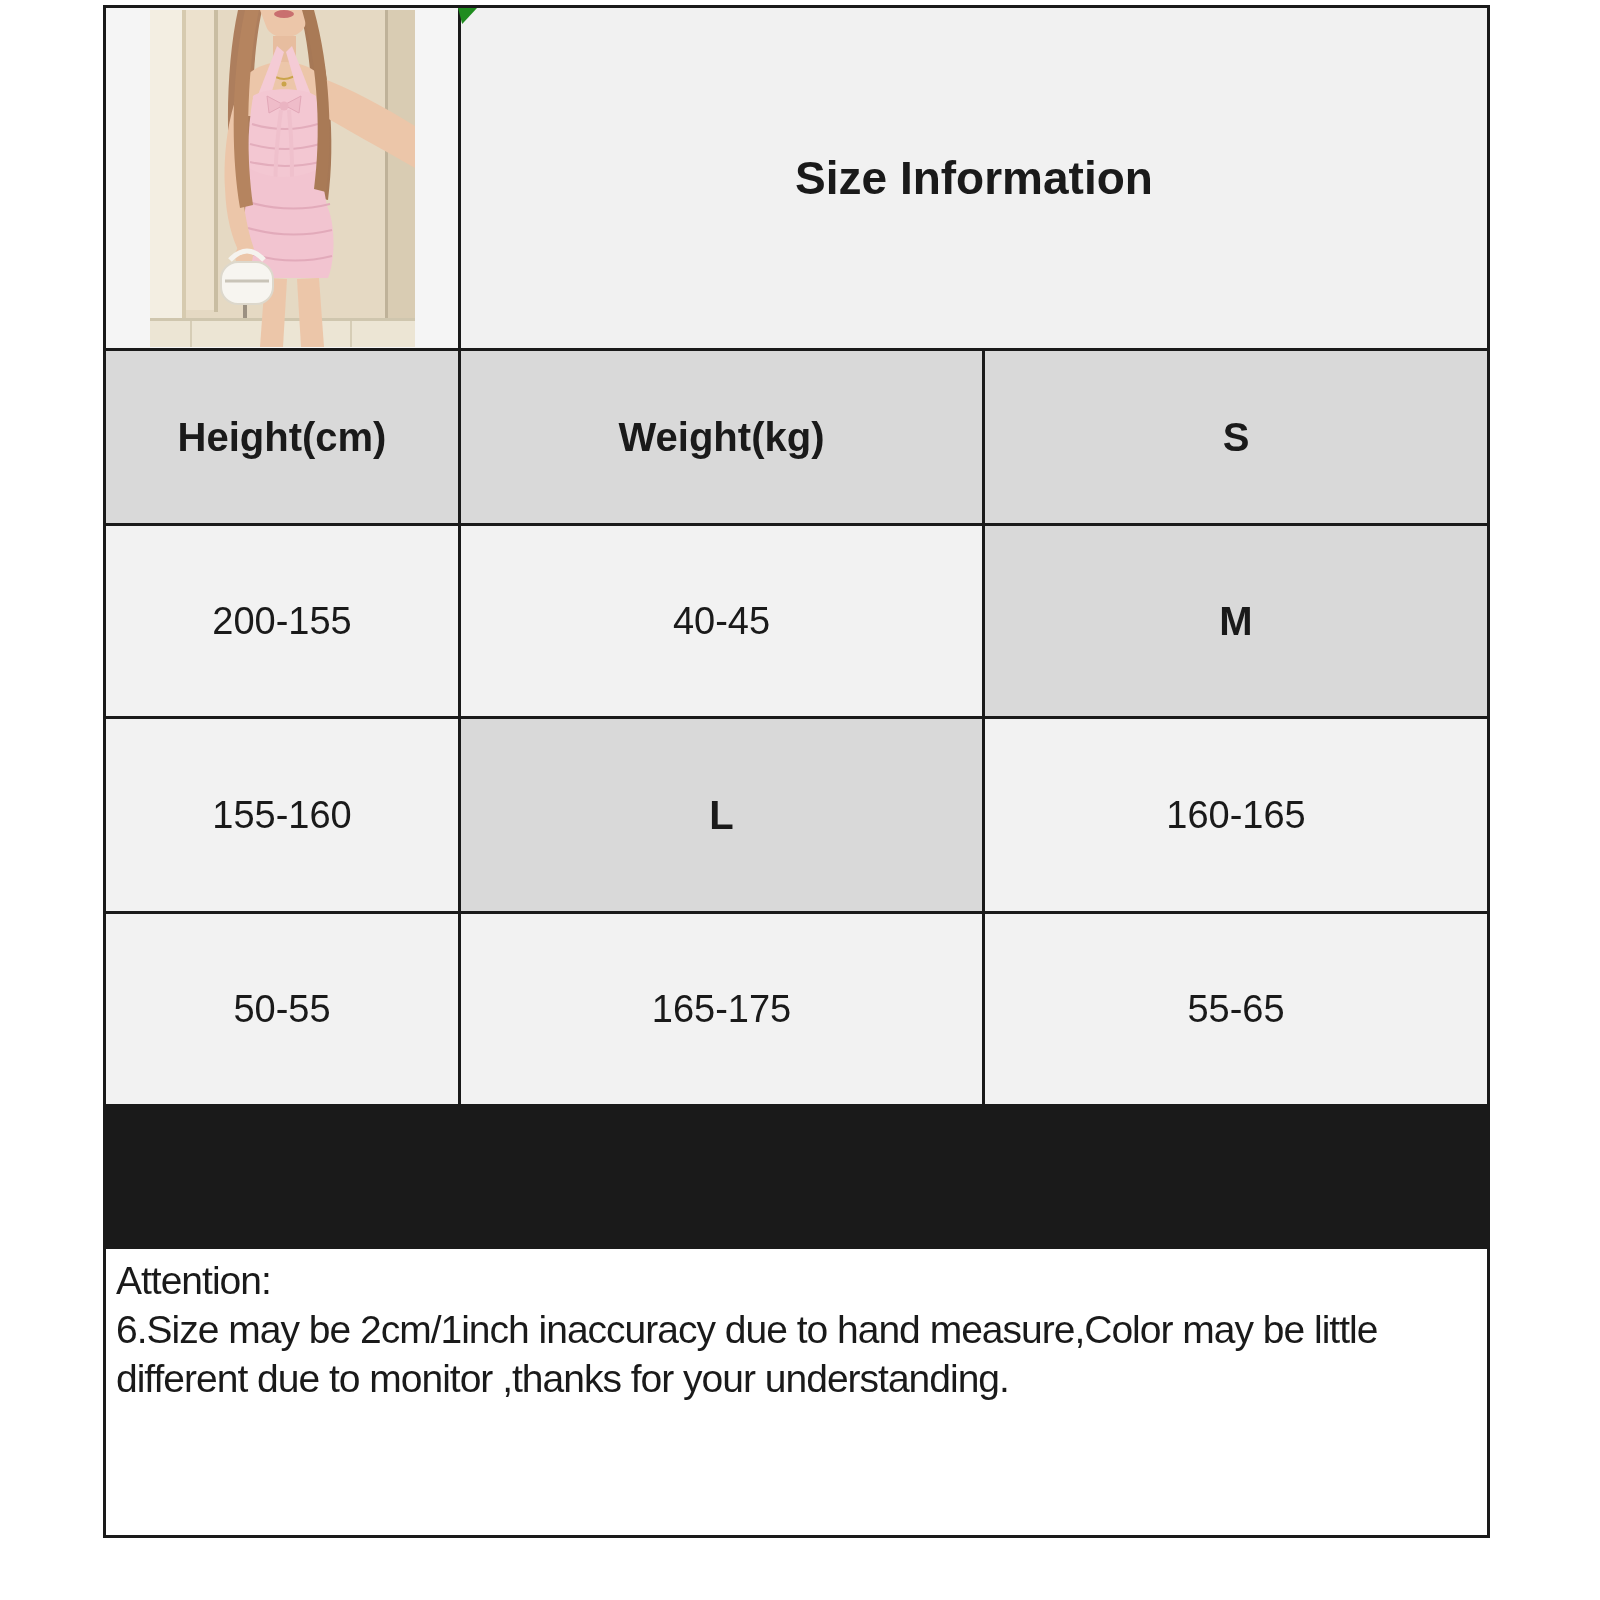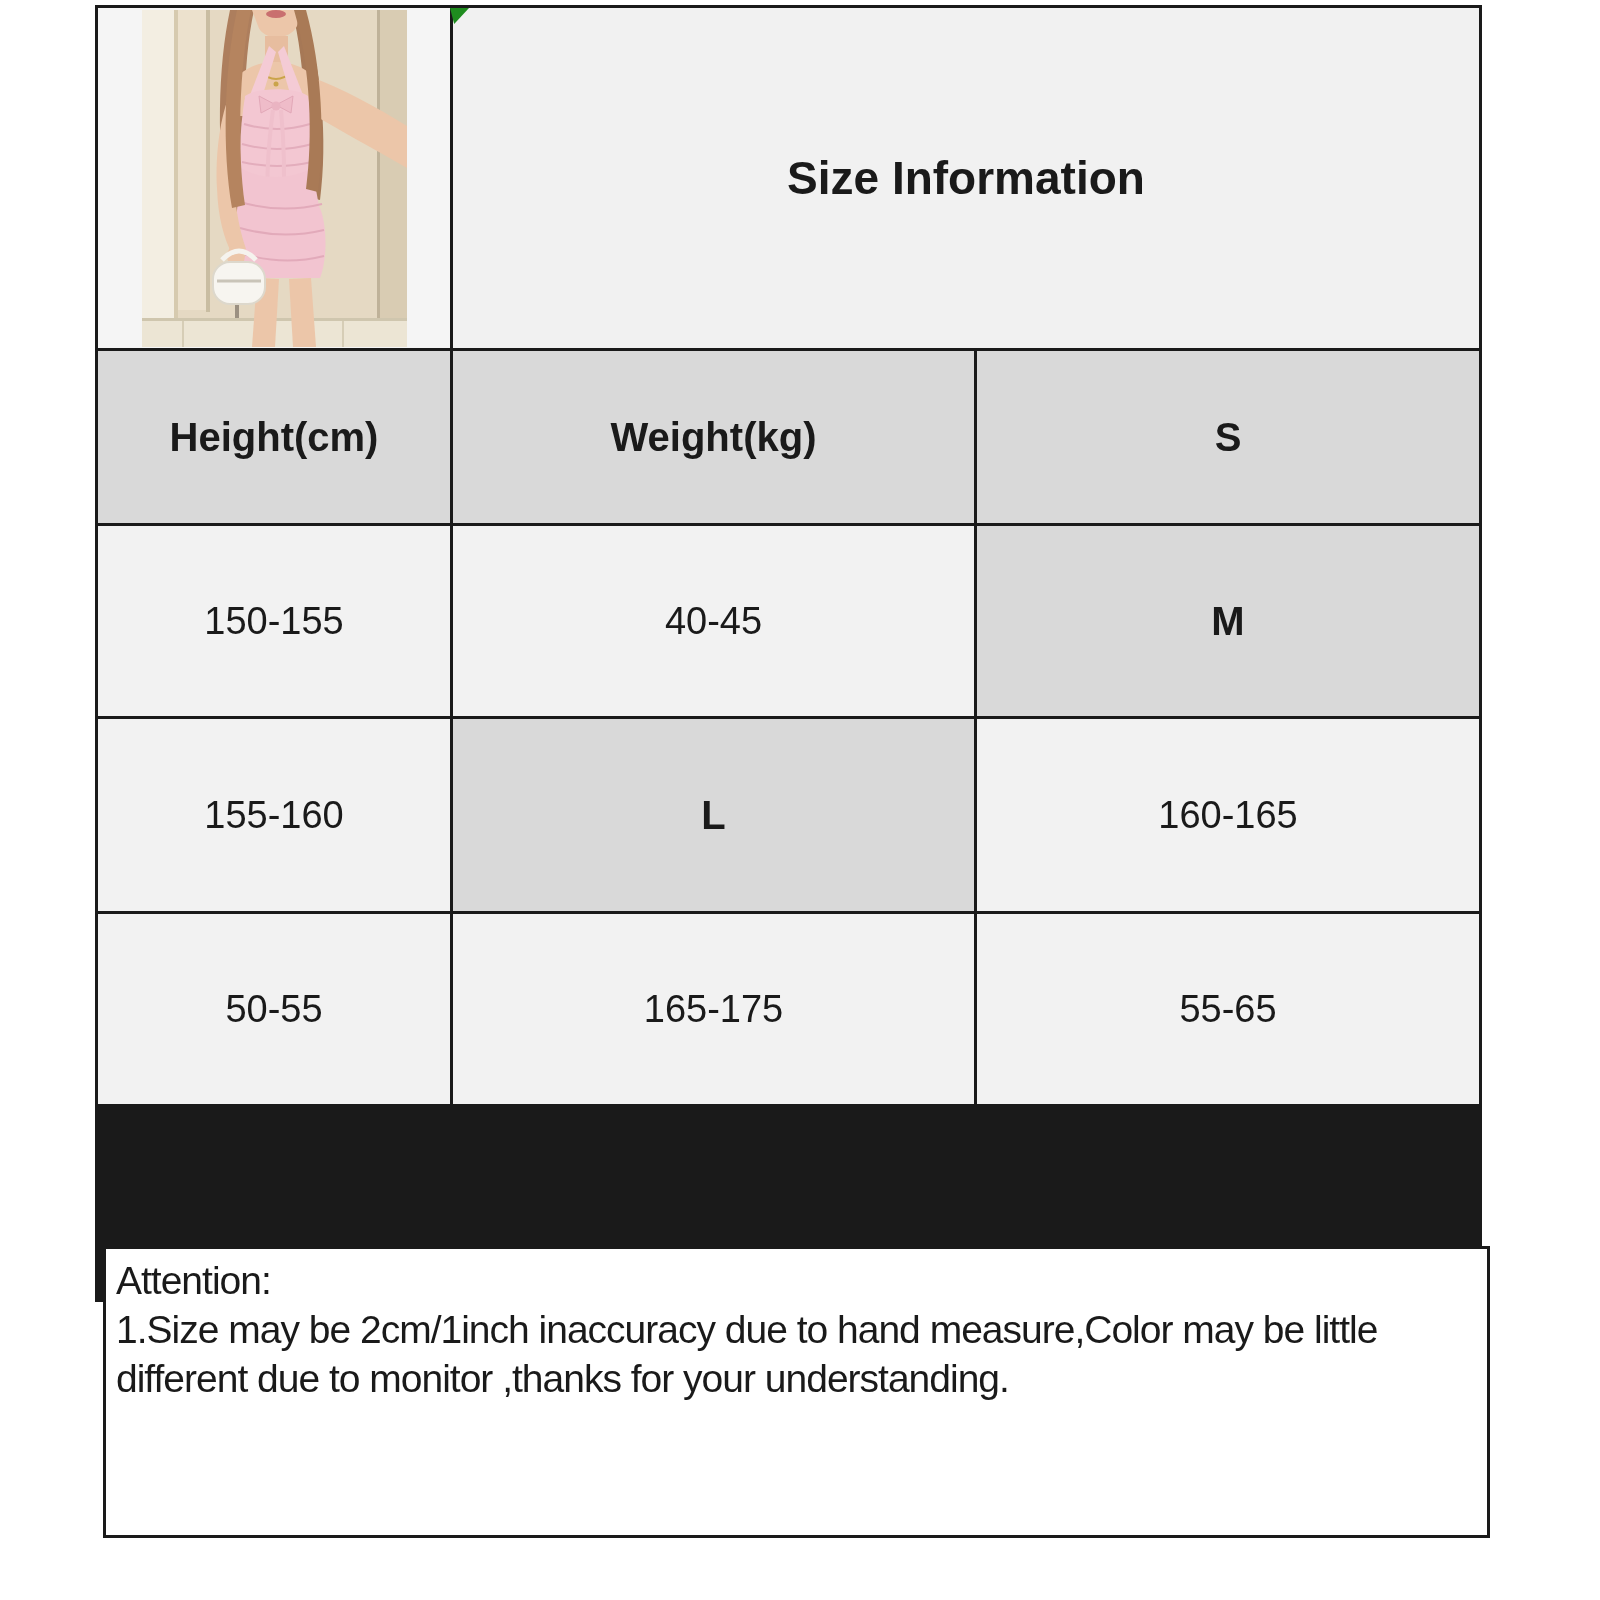--- a/index.html
+++ b/index.html
@@ -2,21 +2,21 @@
 <html><head>
 <meta charset="utf-8">
 <style>
   html,body{margin:0;padding:0;background:#ffffff;}
   .page{
     position:relative;width:1600px;height:1600px;background:#ffffff;overflow:hidden;
     font-family:"Liberation Sans", sans-serif;color:#1a1a1a;
   }
   
   .grid{
-    position:absolute;left:95px;top:5px;width:1387px;height:1297px;
+    position:absolute;left:103px;top:5px;width:1387px;height:1297px;
     box-sizing:border-box;display:grid;
     grid-template-columns:352px 521px 1fr;
     grid-template-rows:340px 172px 190px 192px 190px 1fr;
     gap:3px;padding:3px;background:#1a1a1a;
   }
   .cell{display:flex;align-items:center;justify-content:center;box-sizing:border-box;}
   .cell.light{background:#f2f2f2;}
   .cell.gray{background:#d9d9d9;}
   .photo-cell{background:#f5f5f5;align-items:flex-start;}
   .title-cell{grid-column:2 / 4;background:#f1f1f1;position:relative;}
@@ -126,33 +126,33 @@
 
     <div class="cell title-cell">
       <span class="corner-flag"></span>
       <span class="title-text">Size Information</span>
     </div>
 
     <div class="cell gray col-head">Height(cm)</div>
     <div class="cell gray col-head">Weight(kg)</div>
 
     <div class="cell gray size-label">S</div>
-    <div class="cell light value">150-155</div>
+    <div class="cell light value">200-155</div>
     <div class="cell light value">40-45</div>
 
     <div class="cell gray size-label">M</div>
     <div class="cell light value">155-160</div>
 
     <div class="cell gray size-label">L</div>
     <div class="cell light value">160-165</div>
     <div class="cell light value">50-55</div>
 
     <div class="cell light value">165-175</div>
     <div class="cell light value">55-65</div>
 
   </div>
 
   <div class="attention">
     <div class="att-title">Attention:</div>
-    <p>1.Size may be 2cm/1inch inaccuracy due to hand measure,Color may be little different due to monitor ,thanks for your understanding.</p>
+    <p>6.Size may be 2cm/1inch inaccuracy due to hand measure,Color may be little different due to monitor ,thanks for your understanding.</p>
   </div>
 
 </div>
 
 </body></html>

